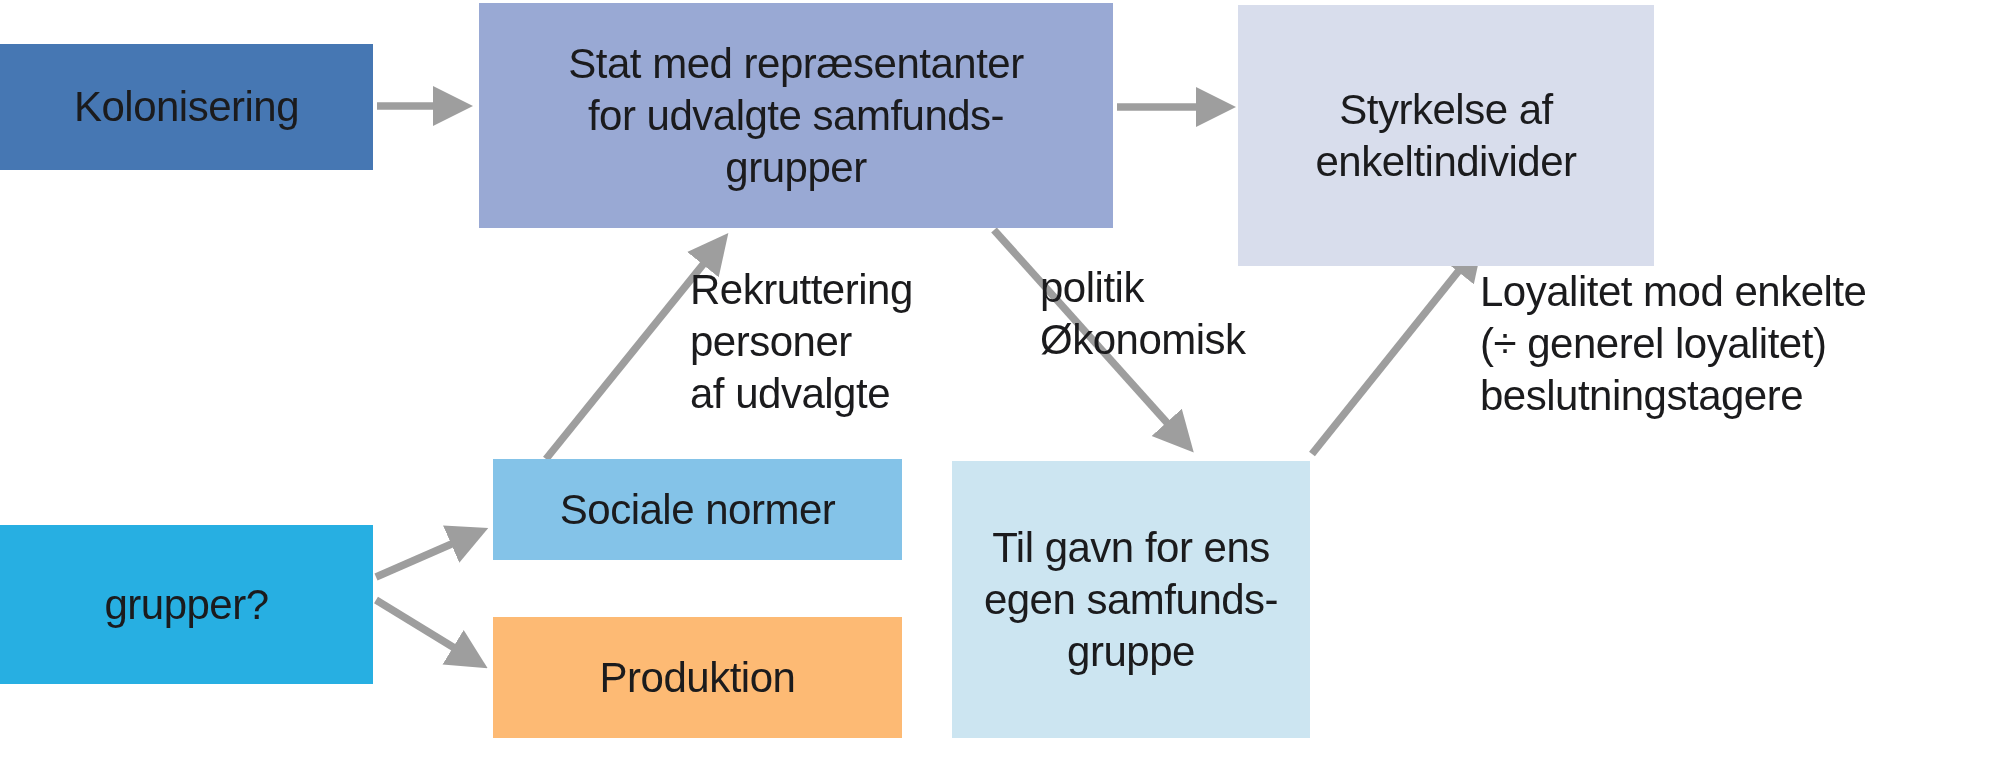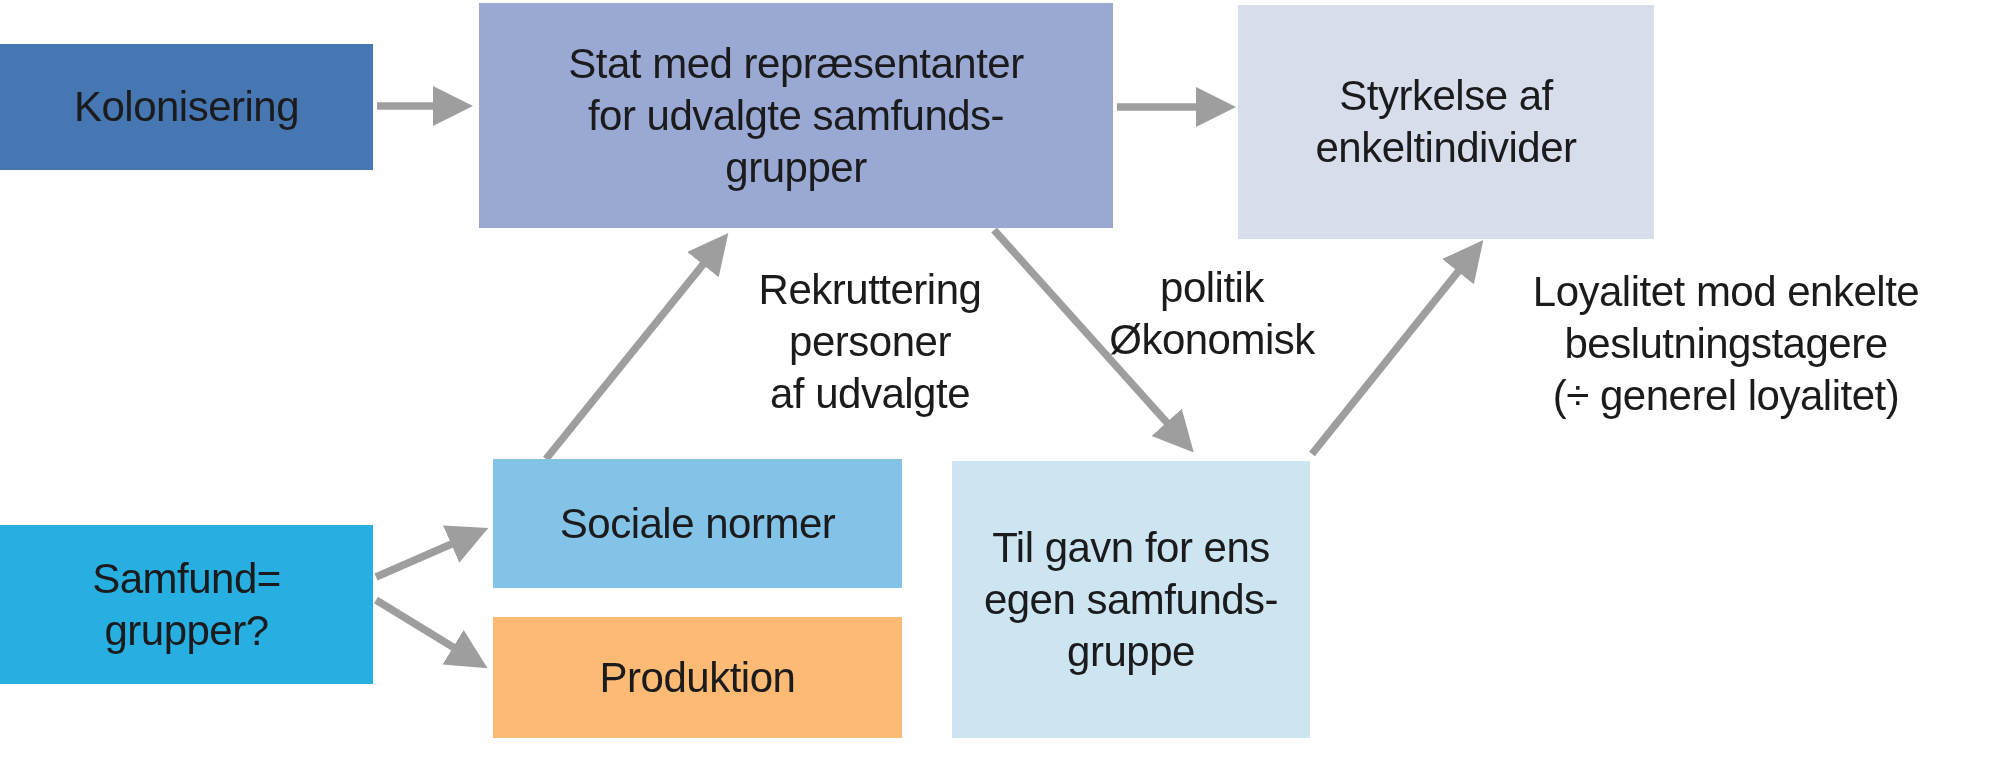--- a/index.html
+++ b/index.html
@@ -20,29 +20,29 @@
   .arrow-layer line{stroke:var(--arrow);stroke-width:7.5;}
   .arrow-layer .head{fill:var(--arrow);}
   .node{
     position:absolute;z-index:2;
     display:flex;flex-direction:column;align-items:center;justify-content:center;
     text-align:center;
     font-size:42px;line-height:52px;letter-spacing:-0.5px;
   }
   .edge-label{
     position:absolute;z-index:2;
-    text-align:center;
+    text-align:left;
     font-size:42px;line-height:52px;letter-spacing:-0.5px;
   }
   
   #node-kolonisering{left:0px;top:44px;width:373px;height:126px;}
   #node-stat{left:479px;top:3px;width:634px;height:225px;}
-  #node-styrkelse{left:1238px;top:5px;width:416px;height:234px;}
+  #node-styrkelse{left:1238px;top:5px;width:416px;height:261px;}
   #node-samfund{left:0px;top:525px;width:373px;height:159px;}
-  #node-sociale{left:493px;top:459px;width:409px;height:129px;}
+  #node-sociale{left:493px;top:459px;width:409px;height:101px;}
   #node-produktion{left:493px;top:617px;width:409px;height:121px;}
   #node-tilgavn{left:952px;top:461px;width:358px;height:277px;}
   
   #label-rekruttering{left:690px;top:264px;width:360px;}
   #label-okonomisk{left:1040px;top:262px;width:344px;}
   #label-loyalitet{left:1480px;top:266px;width:492px;}
 </style>
 </head>
 <body>
 
@@ -69,21 +69,20 @@
       <div>grupper</div>
     </div>
   <div class="node" id="node-kolonisering" style="background: rgb(70, 119, 179);">
       <div>Kolonisering</div>
     </div>
   <div class="node" id="node-styrkelse" style="background: rgb(216, 221, 236);">
       <div>Styrkelse af</div>
       <div>enkeltindivider</div>
     </div>
   <div class="node" id="node-samfund" style="background: rgb(39, 175, 226);">
-      <div>Samfund=</div>
       <div>grupper?</div>
     </div>
   <div class="node" id="node-sociale" style="background: rgb(132, 195, 232);">
       <div>Sociale normer</div>
     </div>
   <div class="node" id="node-produktion" style="background: #fdba74;">
       <div>Produktion</div>
     </div>
   <div class="node" id="node-tilgavn" style="background: rgb(204, 229, 241);">
       <div>Til gavn for ens</div>
@@ -95,17 +94,17 @@
       <div>Rekruttering</div>
       <div>personer</div>
       <div>af udvalgte</div>
     </div>
   <div class="edge-label" id="label-okonomisk">
       <div>politik</div>
       <div>Økonomisk</div>
     </div>
   <div class="edge-label" id="label-loyalitet">
       <div>Loyalitet mod enkelte</div>
+      <div>(÷ generel loyalitet)</div>
       <div>beslutningstagere</div>
-      <div>(÷ generel loyalitet)</div>
     </div>
 
 </div>
 
 </body></html>

